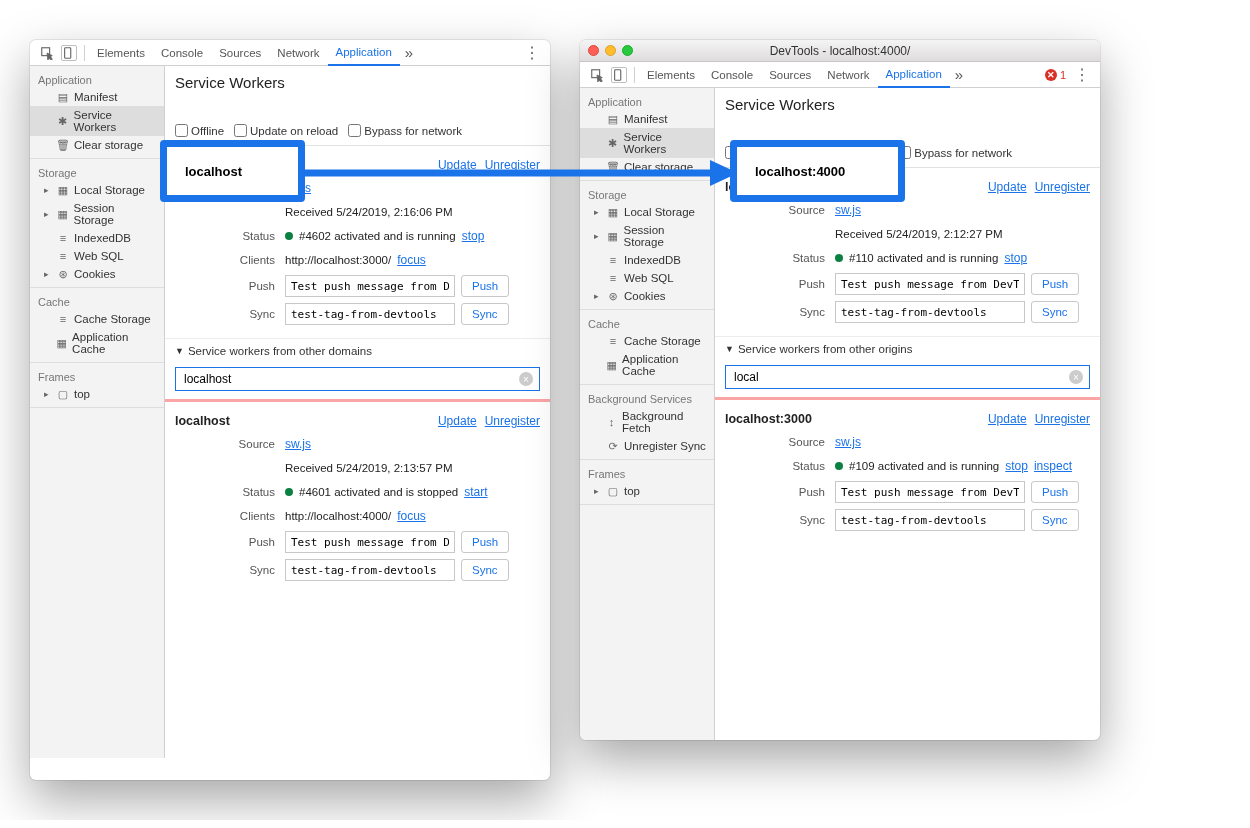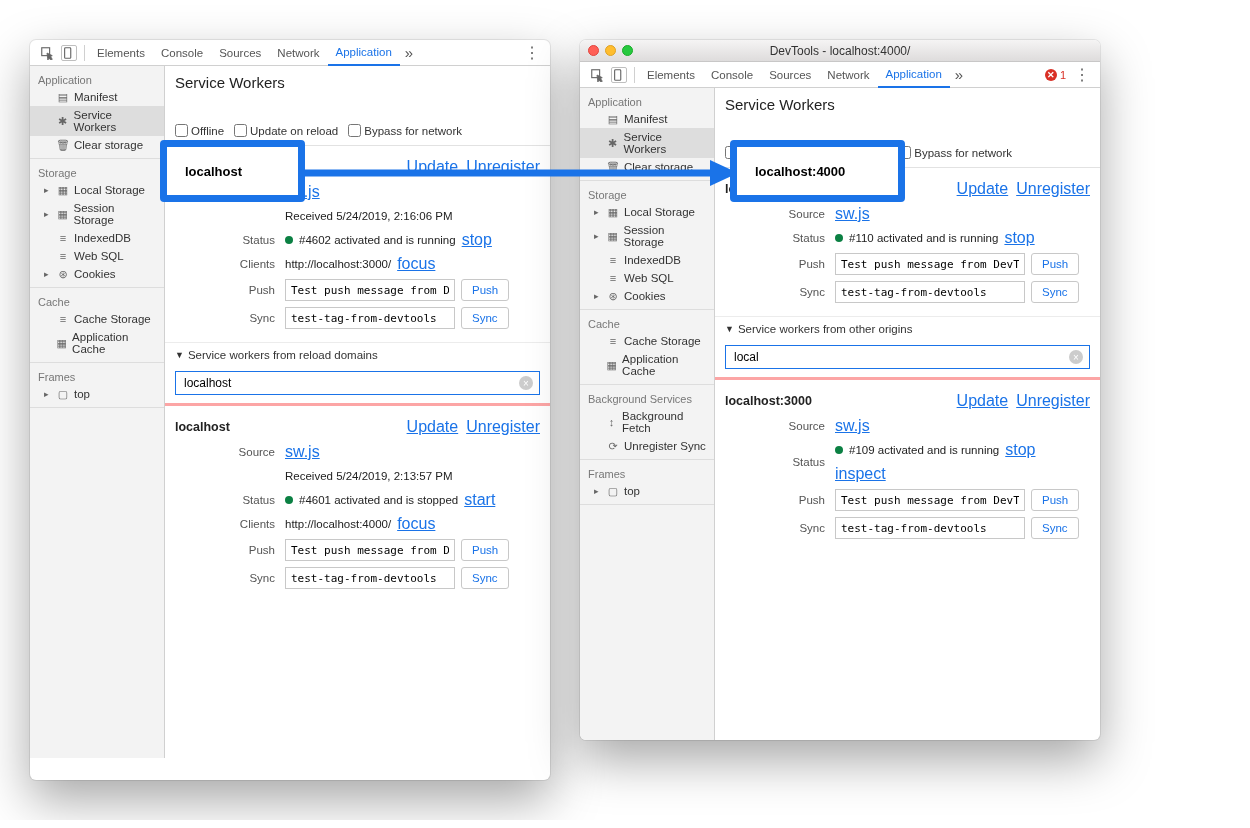--- a/index.html
+++ b/index.html
@@ -75,21 +75,21 @@
   .main { flex:1; overflow:auto; }
   .main h1 { font-size:15px; font-weight:400; margin:8px 10px 6px; color:#222; }
   .checkrow { display:flex;gap:10px;padding:0 10px 8px;font-size:11.5px;color:#333;align-items:center;border-bottom:1px solid #e2e2e2; }
   .checkrow label { display:flex;align-items:center;gap:3px;margin-top:27px; }
   .checkrow input { margin:0; }
   .section { border-top:3px solid #fca5a5; padding:8px 10px 10px; }
   .section.first { border-top:none; }
   .origin-row { display:flex; align-items:center; padding:4px 0; }
   .origin-row .name { font-weight:700; font-size:12.5px; }
   .origin-row .links { margin-left:auto; display:flex; gap:8px; }
-  a.link { color:#1a73e8; text-decoration:underline; cursor:pointer; font-size:16px; }
+  a.link { color:#1a73e8; text-decoration:underline; cursor:pointer; font-size:12px; }
   .kv { display:flex; align-items:center; padding:3px 0; min-height:24px; }
   .kv .k { width:110px; text-align:right; color:#555; padding-right:10px; font-size:11.5px;}
   .kv .v { flex:1; font-size:11.5px; display:flex; align-items:center; gap:6px; flex-wrap:wrap;}
   .dot-g { width:8px;height:8px;border-radius:50%;background:#0b8043; display:inline-block; }
   .inp {
     border:1px solid #c8c8c8; background:#fff; padding:3px 5px; font-family:Menlo,Consolas,monospace;
     font-size:11px; height:22px; width:170px;
   }
   .btn {
     border:1px solid #c8c8c8; background:#fff; color:#1a73e8; font-size:11.5px;
@@ -271,21 +271,21 @@
         <div class="kv">
             <div class="k">Sync</div>
             <div class="v">
               <input class="inp" value="test-tag-from-devtools" style=""> 
               <button class="btn">Sync</button>
             </div>
           </div>
       </div>
       <div class="collapse-hdr">
           <span class="tri">▼</span>
-          <span>Service workers from reload domains</span>
+          <span>Service workers from other domains</span>
         </div>
       <div class="filter">
           <input value="localhost" style="">
           <span class="clear">×</span>
         </div>
       <div class="section">
         <div class="origin-row">
           <span class="name">localhost</span>
           <span class="links">
             <a class="link">Update</a>
@@ -473,20 +473,24 @@
             <a class="link">Unregister</a>
           </span>
         </div>
         <div class="kv">
             <div class="k">Source</div>
             <div class="v">
               <a class="link">sw.js</a>
             </div>
           </div>
         <div class="kv">
+            <div class="k"></div>
+            <div class="v">Received 5/24/2019, 2:12:27 PM</div>
+          </div>
+        <div class="kv">
             <div class="k">Status</div>
             <div class="v">
               <span class="dot-g"></span>
               <span>#110 activated and is running</span> 
               <a class="link">stop</a>
             </div>
           </div>
         <div class="kv">
             <div class="k">Push</div>
             <div class="v">

